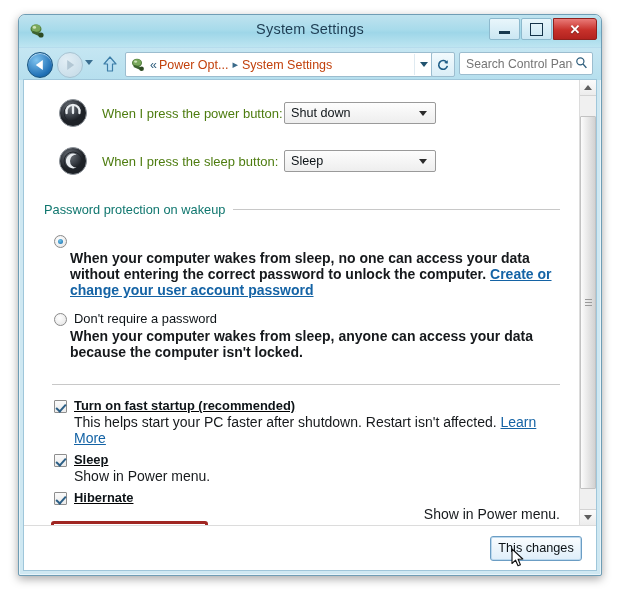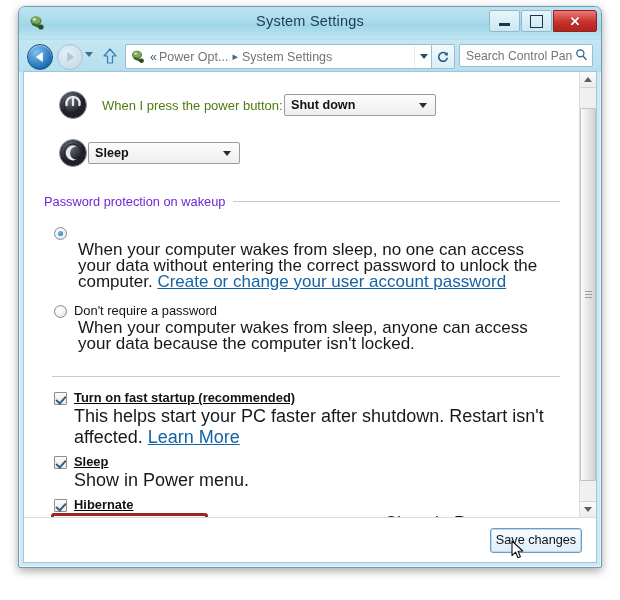--- a/index.html
+++ b/index.html
@@ -5,21 +5,21 @@
   html,body{margin:0;padding:0;}
   body{
     width:620px;height:600px;overflow:hidden;
     background:#ffffff;
     font-family:"Liberation Sans", sans-serif;
     -webkit-font-smoothing:antialiased;
   }
 
   
   #window{
-    position:absolute;left:18px;top:6px;width:584px;height:562px;
+    position:absolute;left:18px;top:14px;width:584px;height:562px;
     border:1px solid #6f9db5;
     border-radius:7px 7px 2px 2px;
     background:#cfe8f2;
     box-shadow:0 3px 10px rgba(0,0,0,.35), 0 0 0 1px rgba(255,255,255,.5) inset;
     box-sizing:border-box;
     overflow:hidden;
   }
 
   
   .titlebar{
@@ -75,21 +75,21 @@
   }
   .nav-up{
     position:absolute;left:82px;top:6px;width:18px;height:20px;
   }
   .addr{
     position:absolute;left:106px;top:4px;right:168px;height:23px;
     background:#fff;border:1px solid #9cbdcf;border-radius:2px;
     display:flex;align-items:center;
   }
   .addr-icon{width:16px;height:16px;margin:0 4px 0 4px;flex:none;}
-  .crumb{font-size:12.5px;color:#737373;white-space:nowrap;}
+  .crumb{font-size:12.5px;color:#c2410c;white-space:nowrap;}
   .crumb.sep{color:#3a6a8a;margin:0 4px;font-size:11px;}
   .crumb.chev{color:#2a5a7a;margin-right:2px;}
   .addr-dd{
     margin-left:auto;width:17px;height:21px;display:flex;align-items:center;justify-content:center;
     border-left:1px solid #dfeaf1;
   }
   .caret{width:0;height:0;border-left:4px solid transparent;border-right:4px solid transparent;border-top:5px solid #21536f;}
   .refresh{
     position:absolute;right:146px;top:4px;width:22px;height:23px;
     border:1px solid #9cbdcf;background:linear-gradient(to bottom,#f2fafd,#daeef7);
@@ -122,57 +122,57 @@
 
   
   .prow{display:flex;align-items:center;height:38px;}
   .pico{width:30px;height:30px;flex:none;margin-left:14px;}
   .plabel{font-size:13px;color:#4d7c0f;margin-left:14px;width:182px;}
   .combo{
     width:152px;height:22px;border:1px solid #9a9a9a;border-radius:2px;
     background:linear-gradient(to bottom,#fdfdfd,#eeeeee);
     display:flex;align-items:center;box-sizing:border-box;position:relative;
   }
-  .combo span{font-size:12.6px;color:#0d1317;padding-left:6px;font-weight:bold;}
+  .combo span{font-size:12.6px;color:#0d1317;padding-left:6px;}
   .combo .caret{position:absolute;right:8px;border-top-color:#2b2b2b;}
 
   
   .group{margin-top:12px;}
   .glegend{
-    display:flex;align-items:center;font-size:12.8px;color:#6d28d9;white-space:nowrap;
+    display:flex;align-items:center;font-size:12.8px;color:#0f766e;white-space:nowrap;
   }
   .glegend .line{flex:1;height:1px;background:#c8c8c8;margin-left:8px;}
   .gbody{padding:8px 0 0 10px;}
 
   .opt{display:flex;margin-bottom:2px;}
   .radio{
     width:13px;height:13px;border-radius:50%;flex:none;margin:2px 7px 0 0;
     border:1px solid #8a8a8a;background:radial-gradient(circle at 40% 35%,#fff,#e2e2e2);
     position:relative;box-sizing:border-box;
   }
   .radio.on::after{
     content:"";position:absolute;left:3px;top:3px;width:5px;height:5px;border-radius:50%;
     background:radial-gradient(circle at 40% 35%,#6fc4ea,#1668a8);
   }
   .opt-main{font-size:12.9px;color:#0d1317;}
-  .opt-desc{font-size:17px;color:#16191c;line-height:16px;margin:1px 0 0 24px;max-width:500px;}
+  .opt-desc{font-size:14px;color:#16191c;line-height:16px;margin:1px 0 0 16px;max-width:500px;font-weight:bold;}
   .link{color:#1463a5;text-decoration:underline;cursor:pointer;}
 
   .cbrow{display:flex;align-items:flex-start;margin-top:3px;position:relative;text-decoration:underline;}
   .cb{
     width:13px;height:13px;flex:none;margin:2px 7px 0 0;box-sizing:border-box;
     border:1px solid #8e8e8e;background:linear-gradient(to bottom,#fbfbfb,#ebebeb);
     position:relative;border-radius:1px;
   }
   .cb.on::after{
     content:"";position:absolute;left:3px;top:1px;width:4px;height:8px;
     border:solid #2c5f86;border-width:0 2px 2px 0;transform:rotate(42deg);
   }
   .cb-label{font-size:12.9px;color:#0d1317;font-weight:bold;}
-  .cb-desc{font-size:18px;color:#16191c;margin:1px 0 0 20px;}
+  .cb-desc{font-size:14px;color:#16191c;margin:1px 0 0 20px;}
 
   .hl-box{
     position:absolute;left:27px;top:441px;width:157px;height:38px;
     border:3px solid #a02622;border-radius:3px;box-sizing:border-box;
     pointer-events:none;
   }
 
   
   .vscroll{
     position:absolute;right:0;top:0;bottom:0;width:17px;
@@ -330,20 +330,21 @@
                 <stop offset="0%" stop-color="#6d737a"></stop>
                     <stop offset="65%" stop-color="#3a3f46"></stop>
                     <stop offset="100%" stop-color="#1d2126"></stop>
               </radialGradient>
                 </defs>
               <circle cx="15" cy="15" r="13.5" fill="url(#sg)" stroke="#8e949b" stroke-width="1"></circle>
               <circle cx="15" cy="15" r="9" fill="none" stroke="#20242a" stroke-width="1"></circle>
               <path d="M18.6 8.4 A7.4 7.4 0 1 0 18.6 21.6 A6 6 0 0 1 18.6 8.4 Z" fill="#e8ecef"></path>
             </svg>
           </span>
+          <span class="plabel">When I press the sleep button:</span>
           <div class="combo">
             <span>Sleep</span>
             <i class="caret"></i>
           </div>
         </div>
 
         <div class="group" style="margin-top:22px;">
           <div class="glegend">
             <span>Password protection on wakeup</span>
             <i class="line"></i>
@@ -430,21 +431,21 @@
               <i></i>
             </span>
         </div>
         <div class="sb-btn sb-dn">
             <i class="sb-tri-d"></i>
           </div>
       </div>
     </div>
 
     <div class="footer">
-      <div class="btn primary">Save changes</div>
+      <div class="btn primary">This changes</div>
       <span class="cursor">
         <svg viewBox="0 0 14 20" width="14" height="20">
           <path d="M1 1 L1 15.5 L4.6 12.2 L7 17.8 L9.4 16.7 L7.1 11.3 L11.8 11 Z" fill="#ffffff" stroke="#111111" stroke-width="1.1" stroke-linejoin="round"></path>
         </svg>
       </span>
     </div>
   </div>
 
 </div>
 

